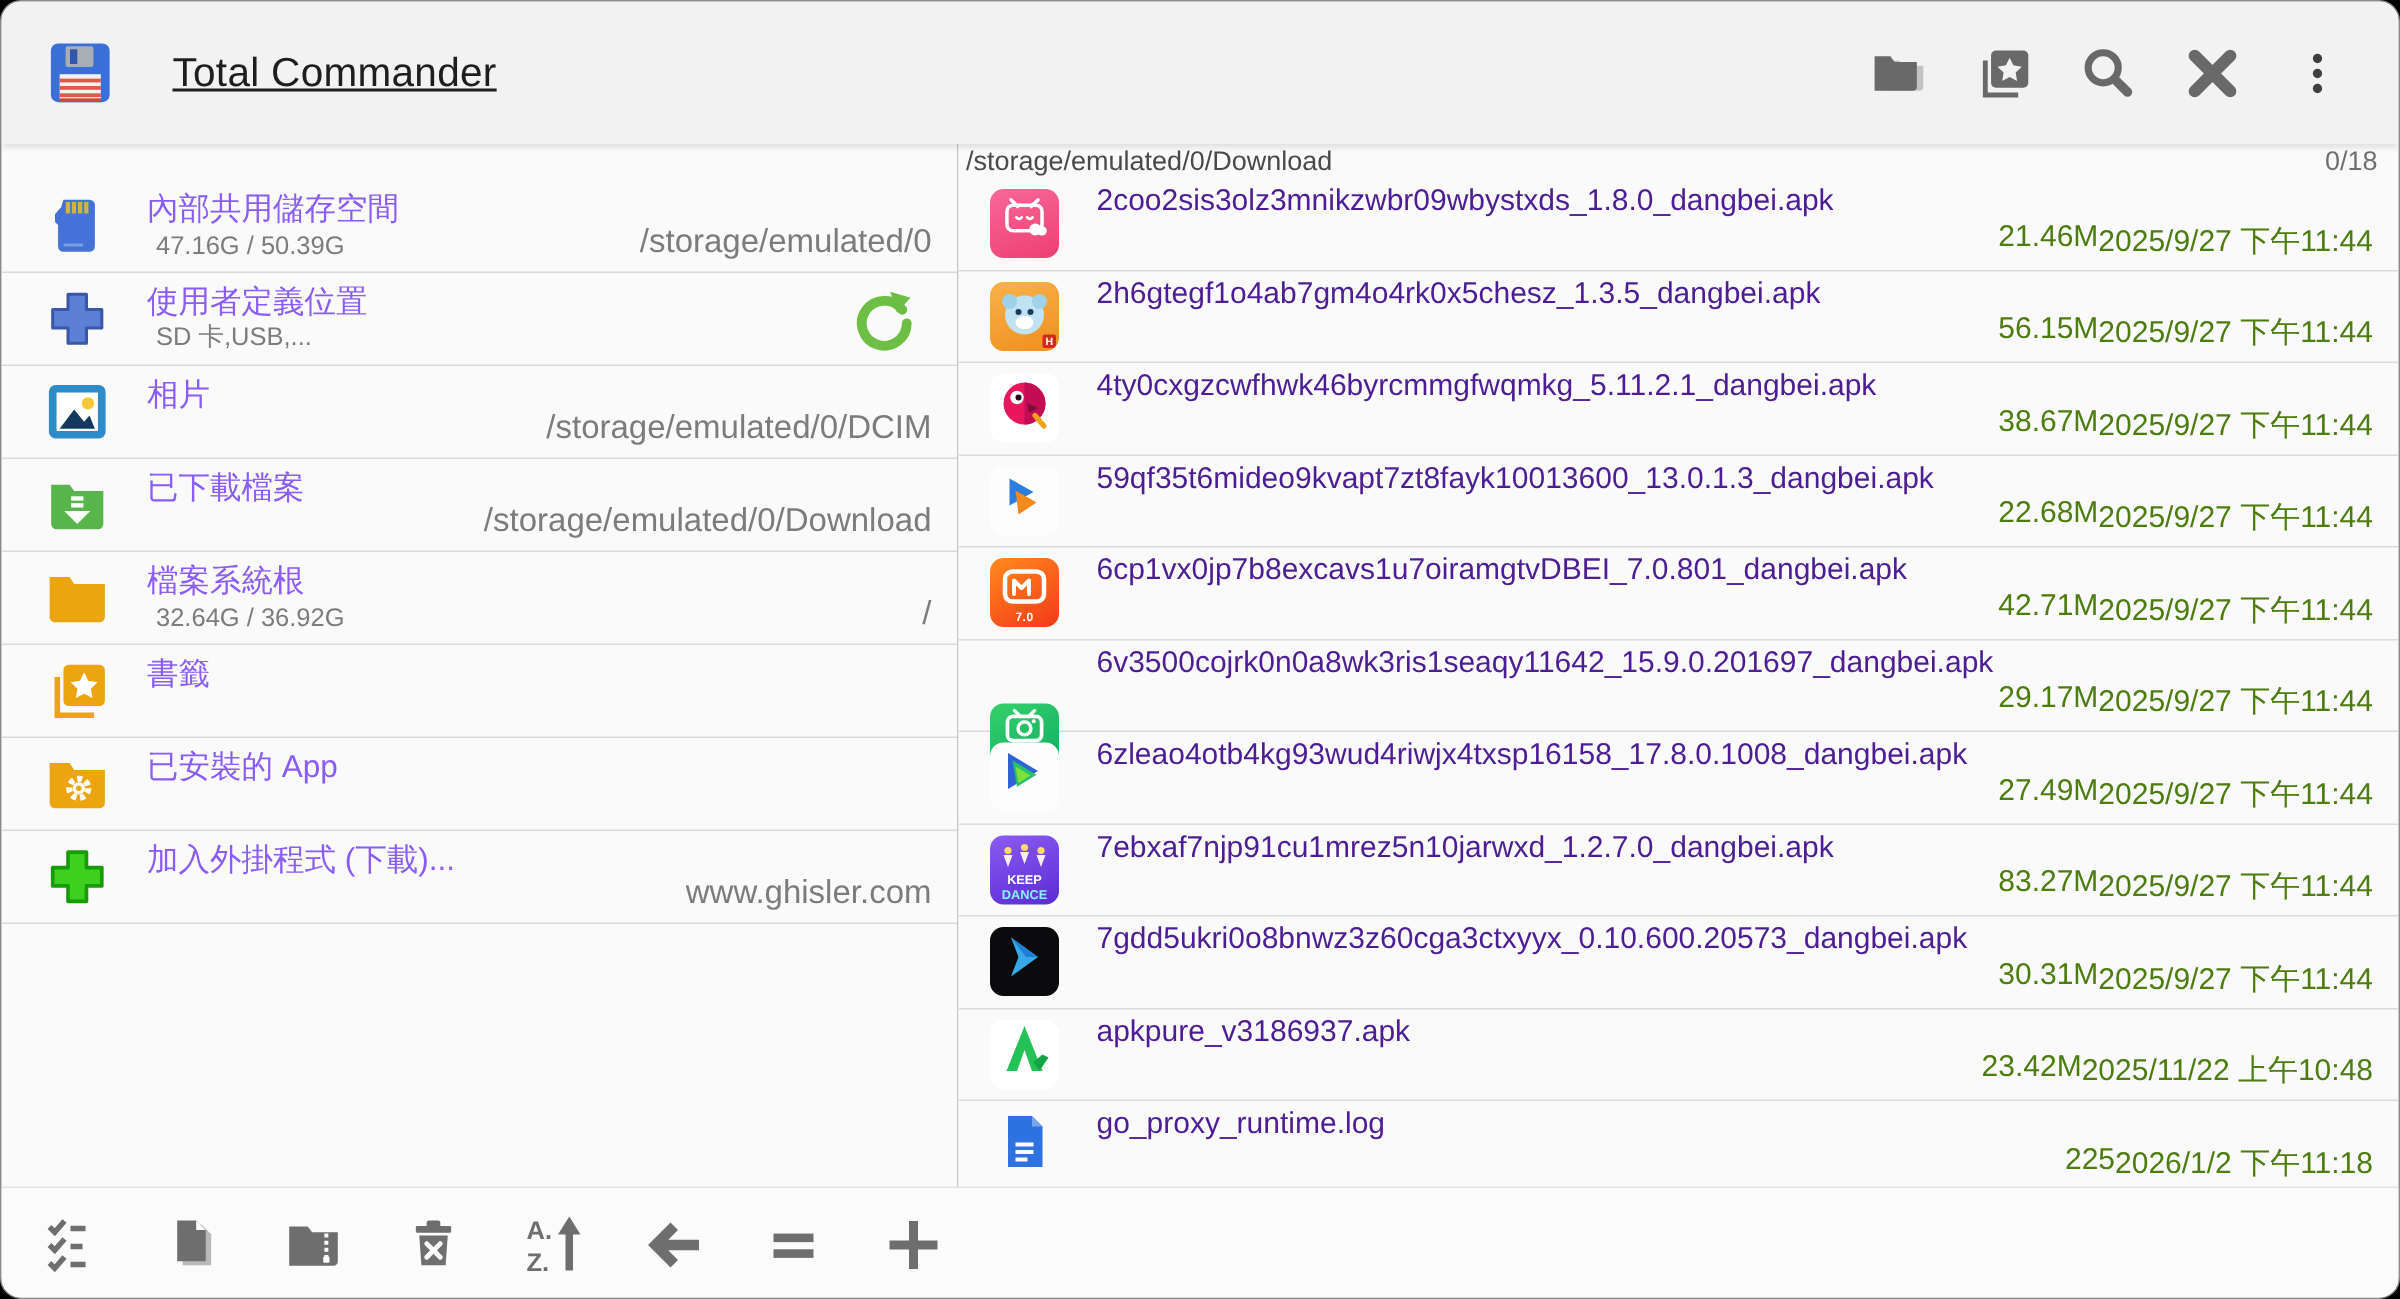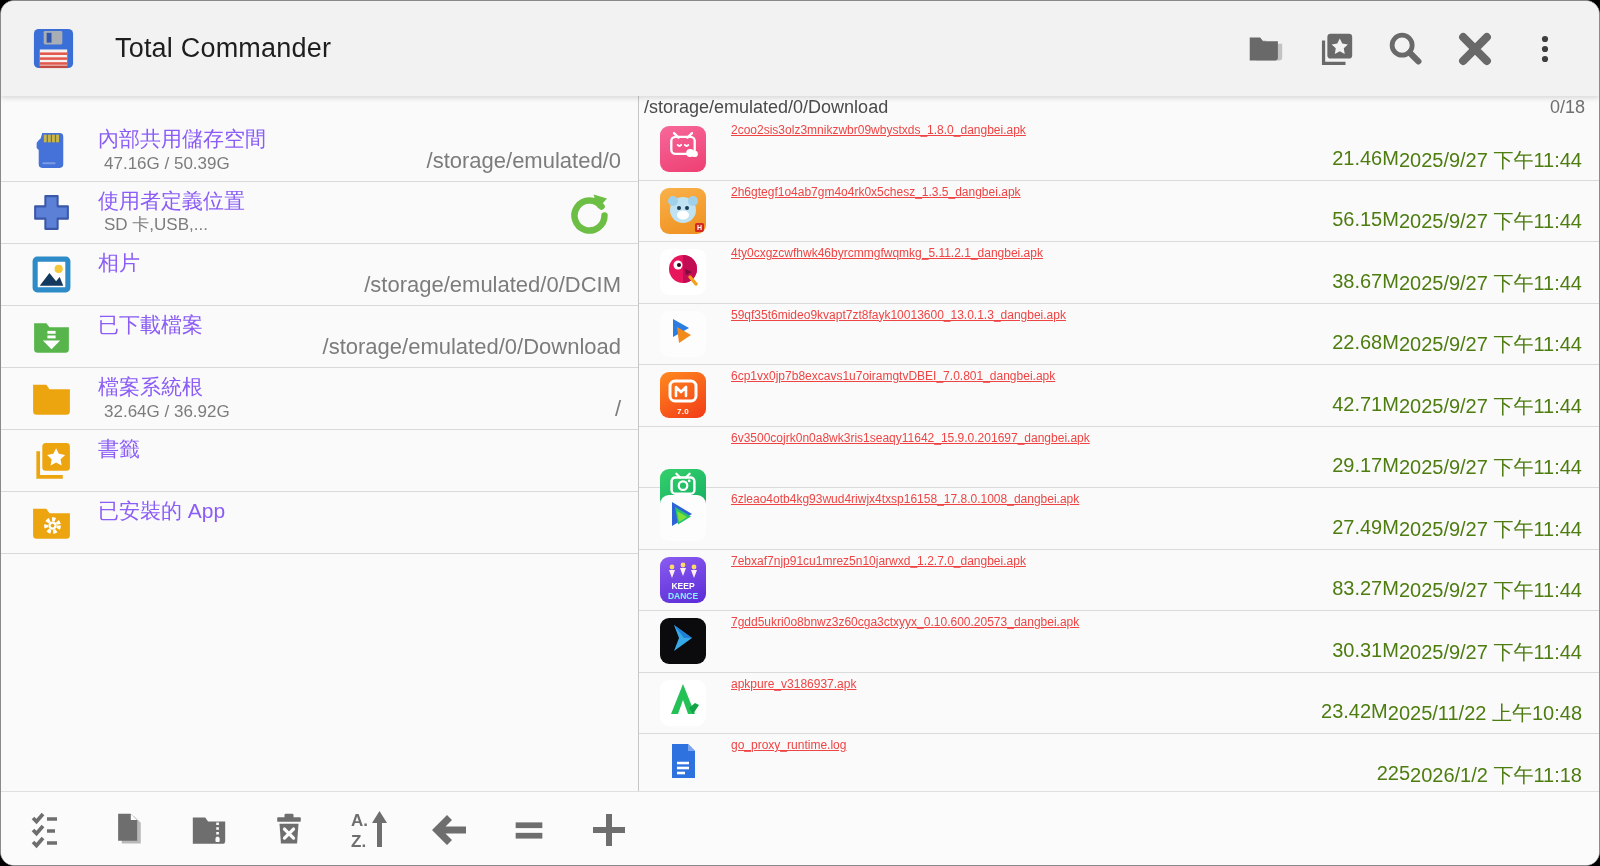--- a/index.html
+++ b/index.html
@@ -8,21 +8,21 @@
   #screen {
     position:relative; width:1600px; height:866px; background:#fafafa;
     border-radius:14px; overflow:hidden; border:1px solid #8a8a8a;
   }
   
   .titlebar {
     position:relative; height:95px; background:#f2f2f3; display:flex; align-items:center;
     box-shadow:0 2px 5px rgba(0,0,0,.14); z-index:5;
   }
   .app-logo { width:47px; height:47px; margin-left:29px; flex:0 0 auto; }
-  .app-title { font-size:27px; font-weight:500; color:#1e1e1e; margin-left:38px; letter-spacing:.2px; }
+  .app-title { font-size:27px; font-weight:500; color:#1e1e1e; margin-left:38px; letter-spacing:.2px;text-decoration:underline; }
   .titlebar-actions { margin-left:auto; display:flex; align-items:center; gap:26px; padding-right:32px; }
   .tb-btn { width:44px; height:44px; display:flex; align-items:center; justify-content:center; cursor:pointer; }
   
   .main { display:flex; height:695px; overflow:hidden; }
   .left-panel { width:637px; flex:0 0 637px; padding-top:24px; overflow:hidden; background:#fafafa; }
   .vdivider { width:1px; background:#c6c6c6; flex:0 0 1px; }
   .right-panel { flex:1; overflow:hidden; background:#fafafa; }
   
   .lrow { position:relative; height:62px; border-bottom:1px solid #d9d9d9; }
   .lrow .licon { position:absolute; left:28px; top:8px; width:45px; height:45px; }
@@ -30,21 +30,21 @@
   .lrow .l2sub { position:absolute; left:103px; bottom:7px; font-size:17px; color:#7c7c7c; white-space:nowrap; }
   .lrow .l2path { position:absolute; right:17px; bottom:7px; font-size:22px; color:#7c7c7c; white-space:nowrap; }
   .lrow .trailing { position:absolute; right:28px; top:9px; width:44px; height:44px; }
   
   .rhead { height:23px; display:flex; align-items:center; padding:0 14px 0 5px; }
   .rhead .rpath { font-size:18px; color:#4a4a4a; white-space:nowrap; }
   .rhead .rcount { margin-left:auto; font-size:18px; color:#6f6f6f; }
   
   .frow { position:relative; height:61.5px; border-bottom:1px solid #dadada; }
   .frow .ficon { position:absolute; left:21px; top:7px; width:46px; height:46px; border-radius:9px; overflow:hidden; display:flex; align-items:flex-start; justify-content:center; }
-  .frow .fname { position:absolute; left:92px; top:4px; font-size:12px; color:#ef4444; white-space:nowrap;text-decoration:underline; }
+  .frow .fname { position:absolute; left:92px; top:4px; font-size:20px; color:#4c1d95; white-space:nowrap; }
   .frow .fmeta { position:absolute; right:17px; bottom:6px; font-size:20px; color:#4d7c0f; white-space:nowrap; display:flex; }
   
   .ic-bili   { background:linear-gradient(160deg,#f7689a,#ee3f72); }
   .ic-tiger  { background:linear-gradient(160deg,#f9b24a,#ef8f1f); }
   .ic-bird   { background:#fff; }
   .ic-txsp   { background:#fdfdfd; }
   .ic-mgtv   { background:linear-gradient(150deg,#ff8a1e,#f23a17); }
   .ic-qyg    { background:linear-gradient(150deg,#35d06b,#0fab62);margin-top:35px; }
   .ic-txsp2  { background:#fdfdfd; }
   .ic-dance  { background:linear-gradient(160deg,#8a5cf0,#5b2bd6); }
@@ -187,20 +187,27 @@
       <div class="lrow">
         <svg class="licon" viewBox="0 0 44 44">
           <path d="M4 8.5h13l3 4.5h20v21.5A3.5 3.5 0 0 1 36.5 38H7.5A3.5 3.5 0 0 1 4 34.5z" fill="#eca50f"></path>
           <circle cx="23" cy="25" r="6.2" fill="none" stroke="#fff" stroke-width="4" stroke-dasharray="3.2 2.4"></circle>
           <circle cx="23" cy="25" r="4" fill="#fff"></circle>
           <circle cx="23" cy="25" r="1.8" fill="#eca50f"></circle>
         </svg>
         <div class="l1">已安裝的 App</div>
       </div>
 
+      <div class="lrow">
+        <svg class="licon" viewBox="0 0 44 44">
+          <path d="M16 6h12v10h10v12H28v10H16V28H6V16h10z" fill="#3ed01e" stroke="#169c06" stroke-width="2.4" stroke-linejoin="round"></path>
+        </svg>
+        <div class="l1">加入外掛程式 (下載)...</div>
+        <div class="l2path">www.ghisler.com</div>
+      </div>
 
     </div>
 
     <div class="vdivider"></div>
 
     <div class="right-panel">
 
       <div class="rhead">
         <div class="rpath">/storage/emulated/0/Download</div>
         <div class="rcount">0/18</div>

